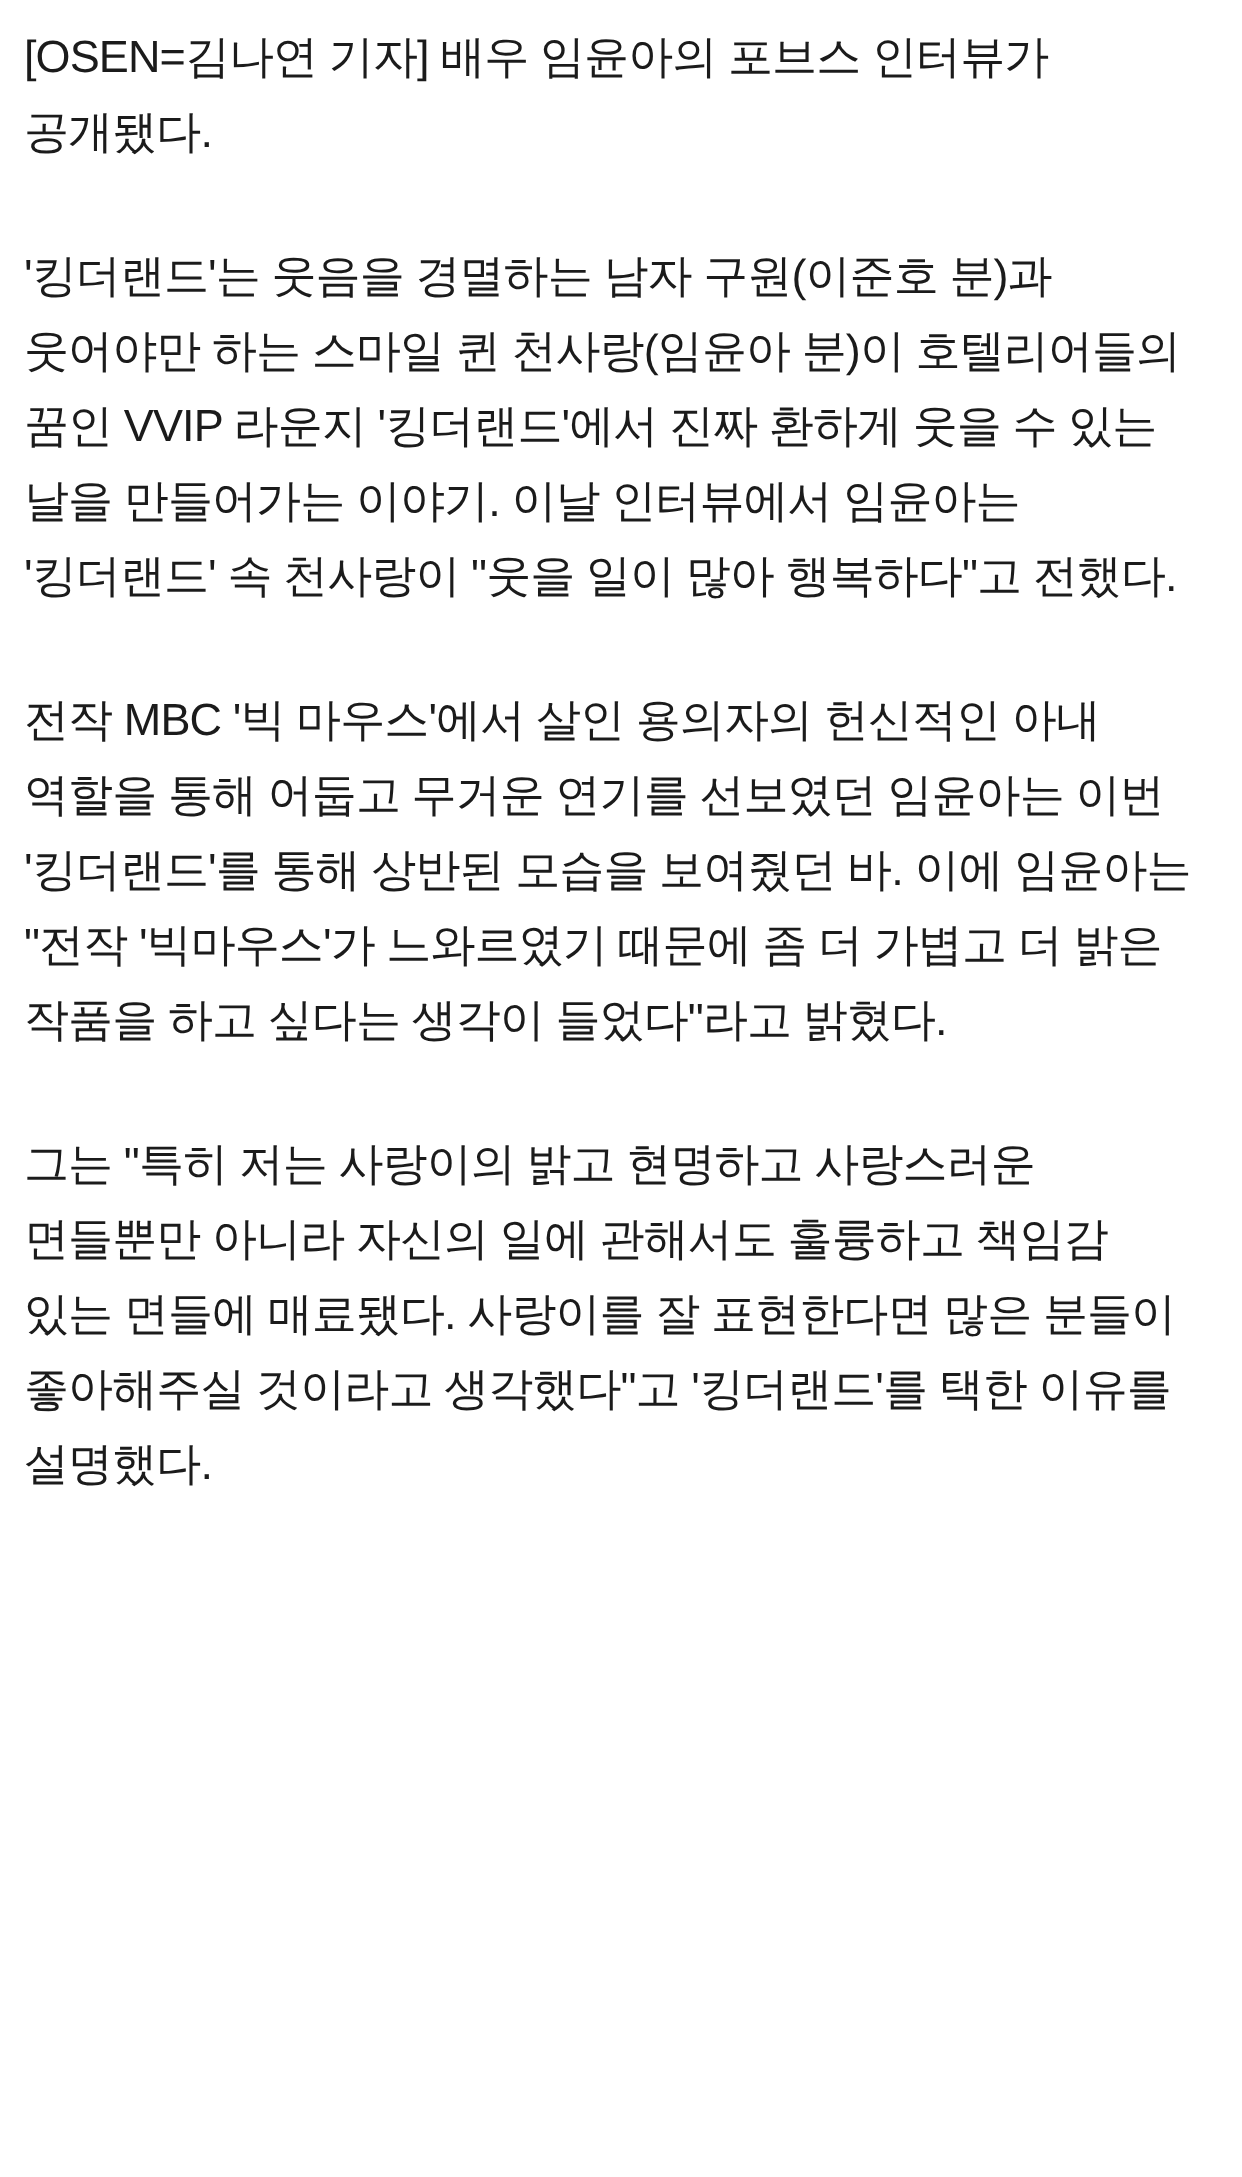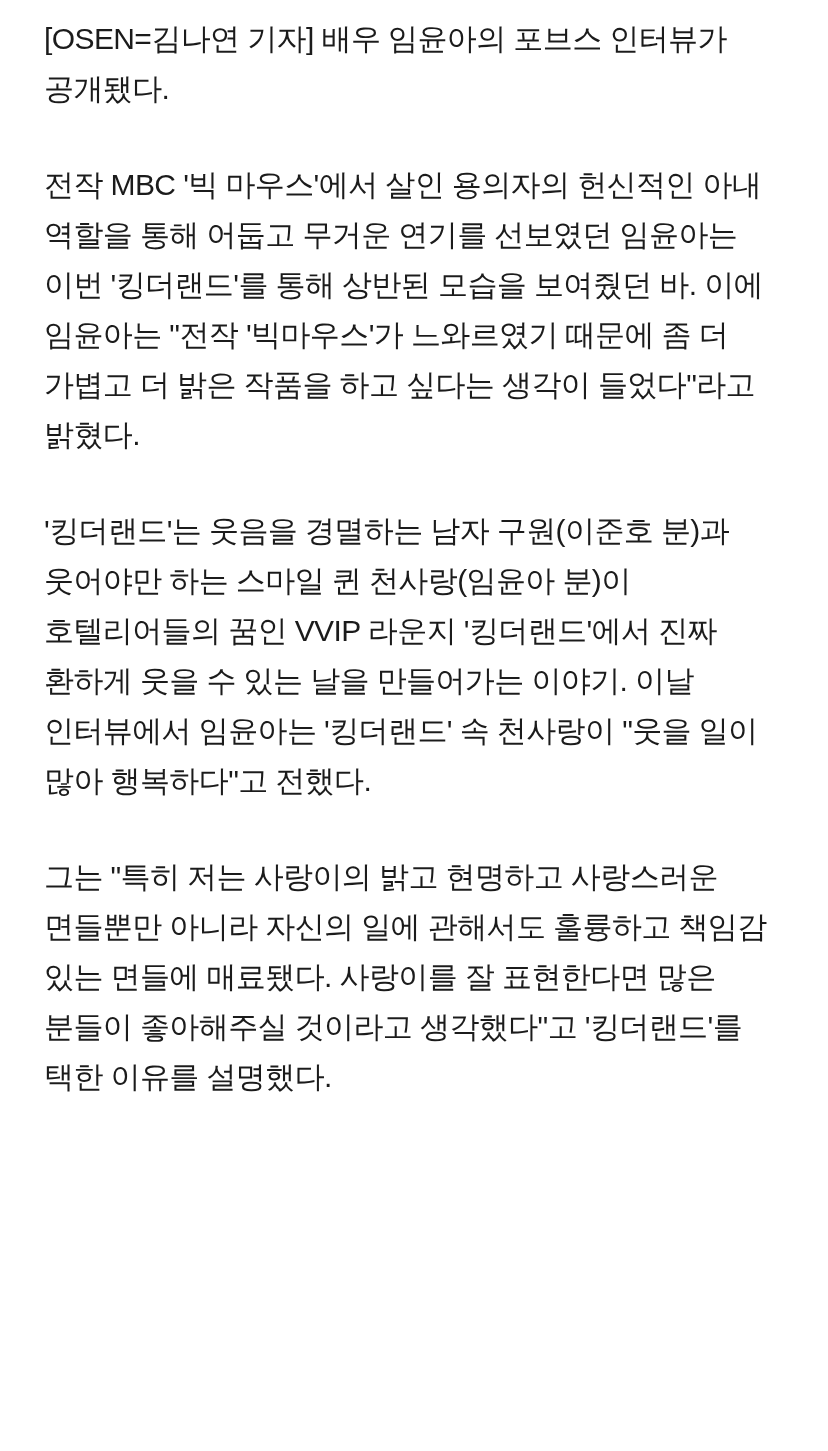--- a/index.html
+++ b/index.html
@@ -10,37 +10,37 @@
   }
   body {
     width: 828px;
     min-height: 1451px;
     font-family: "Liberation Sans", "DejaVu Sans", sans-serif;
     color: #1a1a1a;
   }
   .article {
     box-sizing: border-box;
     width: 828px;
-    padding: 14px 28px 0 44px;
+    padding: 14px 28px 0 16px;
   }
   .para {
     font-size: 30px;
     line-height: 50px;
     letter-spacing: -0.6px;
     color: #1b1b1b;
     margin: 0 0 46px 0;
     text-align: left;
     word-break: keep-all;
     white-space: normal;
   }
   .para:last-child {
     margin-bottom: 0;
   }
 </style>
 </head>
 <body>
 
 <div class="article">
   <p class="para">[OSEN=김나연 기자] 배우 임윤아의 포브스 인터뷰가 공개됐다.</p>
+  <p class="para">'킹더랜드'는 웃음을 경멸하는 남자 구원(이준호 분)과 웃어야만 하는 스마일 퀸 천사랑(임윤아 분)이 호텔리어들의 꿈인 VVIP 라운지 '킹더랜드'에서 진짜 환하게 웃을 수 있는 날을 만들어가는 이야기. 이날 인터뷰에서 임윤아는 '킹더랜드' 속 천사랑이 "웃을 일이 많아 행복하다"고 전했다.</p>
   <p class="para">전작 MBC '빅 마우스'에서 살인 용의자의 헌신적인 아내 역할을 통해 어둡고 무거운 연기를 선보였던 임윤아는 이번 '킹더랜드'를 통해 상반된 모습을 보여줬던 바. 이에 임윤아는 "전작 '빅마우스'가 느와르였기 때문에 좀 더 가볍고 더 밝은 작품을 하고 싶다는 생각이 들었다"라고 밝혔다.</p>
-  <p class="para">'킹더랜드'는 웃음을 경멸하는 남자 구원(이준호 분)과 웃어야만 하는 스마일 퀸 천사랑(임윤아 분)이 호텔리어들의 꿈인 VVIP 라운지 '킹더랜드'에서 진짜 환하게 웃을 수 있는 날을 만들어가는 이야기. 이날 인터뷰에서 임윤아는 '킹더랜드' 속 천사랑이 "웃을 일이 많아 행복하다"고 전했다.</p>
   <p class="para">그는 "특히 저는 사랑이의 밝고 현명하고 사랑스러운 면들뿐만 아니라 자신의 일에 관해서도 훌륭하고 책임감 있는 면들에 매료됐다. 사랑이를 잘 표현한다면 많은 분들이 좋아해주실 것이라고 생각했다"고 '킹더랜드'를 택한 이유를 설명했다.</p>
 </div>
 
 </body></html>

